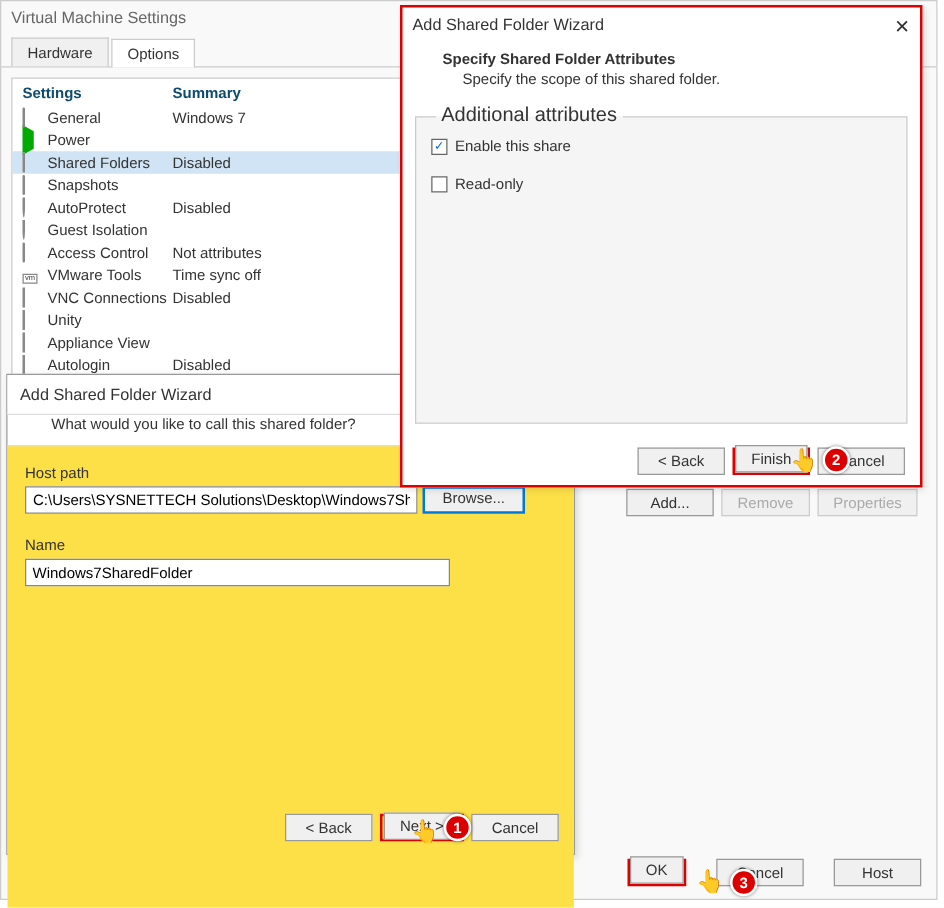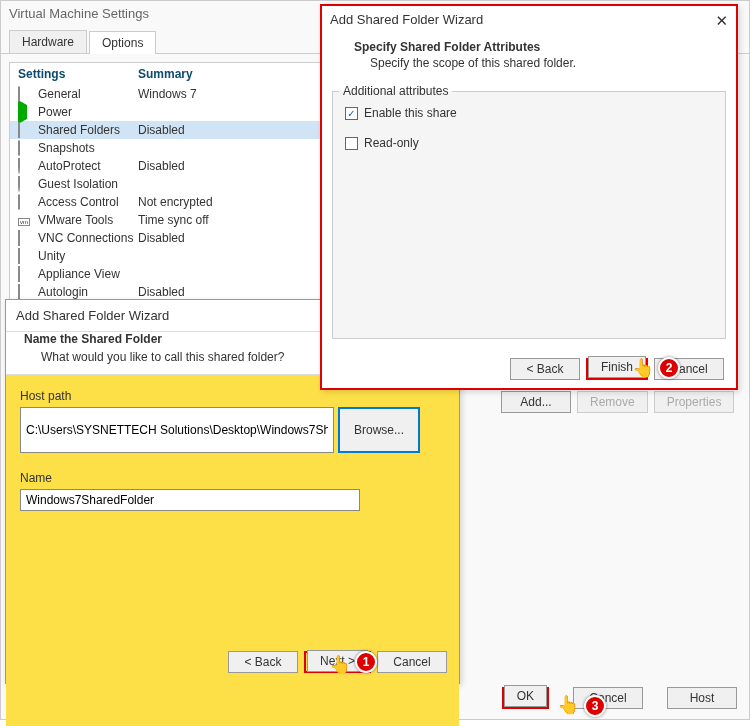--- a/index.html
+++ b/index.html
@@ -35,32 +35,32 @@
 
 .wizard1 { position: absolute; top: 299px; left: 5px; width: 455px; height: 385px; border: 1px solid #999; background: #fff; z-index: 10; box-shadow: 2px 2px 6px rgba(0,0,0,0.15); }
 .wizard1 .title { padding: 8px 10px; font-size: 13px; border-bottom: 1px solid #ddd; background: #fff; }
 .wizard1 .body { padding: 14px; background: #fde047; border-top: 1px solid #ddd; height: 392px; }
 .wizard1 h4 { font-weight: bold; font-size: 12px; padding: 0 10px 4px 18px; }
 .wizard1 .subtitle { padding: 0 10px 10px 35px; font-size: 12px; }
 .field-label { font-size: 12px; margin-bottom: 4px; }
 .hostpath-row { display: flex; gap: 4px; margin-bottom: 18px; }
 .text-input { border: 1px solid #888; padding: 3px 5px; font-size: 12px; background: #fff; }
 .hostpath-input { width: 314px; }
-.browse-btn { border: 2px solid #0078d7; padding: 14px 14px; background: #f0f0f0; cursor: pointer; }
+.browse-btn { border: 2px solid #0078d7; padding: 0 14px; background: #f0f0f0; cursor: pointer; }
 .name-input { width: 340px; }
 .wizard-buttons { position: absolute; bottom: 10px; right: 12px; display: flex; gap: 6px; }
 .next-box { border: 2px solid #d00; padding: 1px; }
 
 .wizard2 { position: absolute; top: 4px; left: 320px; width: 418px; height: 386px; border: 2px solid #d00; background: #fff; z-index: 20; box-shadow: 2px 2px 6px rgba(0,0,0,0.15); }
 .wizard2 .titlebar { display: flex; justify-content: space-between; padding: 6px 8px; font-size: 13px; }
 .wizard2 .close { font-size: 15px; cursor: pointer; }
 .wizard2 h4 { font-weight: bold; padding: 4px 10px 2px 32px; font-size: 12px; }
 .wizard2 .subtitle { padding: 0 10px 10px 48px; font-size: 12px; }
 .groupbox { border: 1px solid #ccc; margin: 4px 10px; background: #f5f5f5; height: 255px; }
-.groupbox legend { font-size: 12px; padding: 0 4px; margin-left: 6px; }
+.groupbox legend { font-size: 16px; padding: 0 4px; margin-left: 16px; }
 .check-row { padding: 8px 12px; display: flex; align-items: center; gap: 6px; }
 .checkbox { width: 13px; height: 13px; border: 1px solid #666; background: #fff; display: inline-flex; align-items: center; justify-content: center; font-size: 10px; color: #0066cc; }
 .wizard2-buttons { position: absolute; bottom: 8px; right: 12px; display: flex; gap: 6px; }
 .finish-box { border: 2px solid #d00; }
 .ok-box { border: 2px solid #d00; }
 
 .cursor-icon { position: absolute; font-size: 18px; pointer-events: none; z-index: 50; }
 .badge { position: absolute; width: 22px; height: 22px; border-radius: 50%; background: #d00; color: #fff; display: flex; align-items: center; justify-content: center; font-size: 12px; font-weight: bold; z-index: 50; border: 2px solid #fff; box-shadow: 0 0 3px rgba(0,0,0,0.5); }
 .watermark { position: absolute; bottom: 28px; left: 5px; font-family: Arial Black, sans-serif; font-size: 22px; font-weight: 900; color: #bbb; font-style: italic; letter-spacing: 1px; opacity: 0.8; z-index: 1; }
 .watermark .sub { font-size: 11px; display: block; text-align: right; margin-top: -4px; letter-spacing: 2px; }
@@ -120,21 +120,21 @@
             <span class="icon"><span class="icon-shield"></span></span>
             <span>Guest Isolation</span>
           </div>
         <div class="col2"></div>
       </div>
       <div class="list-row">
         <div class="col1">
             <span class="icon"><span class="icon-lock"></span></span>
             <span>Access Control</span>
           </div>
-        <div class="col2">Not encrypted</div>
+        <div class="col2">Not attributes</div>
       </div>
       <div class="list-row">
         <div class="col1">
             <span class="icon"><span class="icon-vmw">vm</span></span>
             <span>VMware Tools</span>
           </div>
         <div class="col2">Time sync off</div>
       </div>
       <div class="list-row">
         <div class="col1">
@@ -173,21 +173,20 @@
   </div>
   <div class="bottom-buttons">
     <span class="ok-box"><span class="btn">OK</span></span>
     <span class="btn">Cancel</span>
     <span class="btn">Host</span>
   </div>
 </div>
 
 <div class="wizard1">
   <div class="title">Add Shared Folder Wizard</div>
-  <h4>Name the Shared Folder</h4>
   <div class="subtitle">What would you like to call this shared folder?</div>
   <div class="body">
     <div class="field-label">Host path</div>
     <div class="hostpath-row">
       <input class="text-input hostpath-input" value="C:\Users\SYSNETTECH Solutions\Desktop\Windows7SharedFold" style="">
       <div class="browse-btn">Browse...</div>
     </div>
     <div class="field-label">Name</div>
     <input class="text-input name-input" value="Windows7SharedFolder" style="">
   </div>

